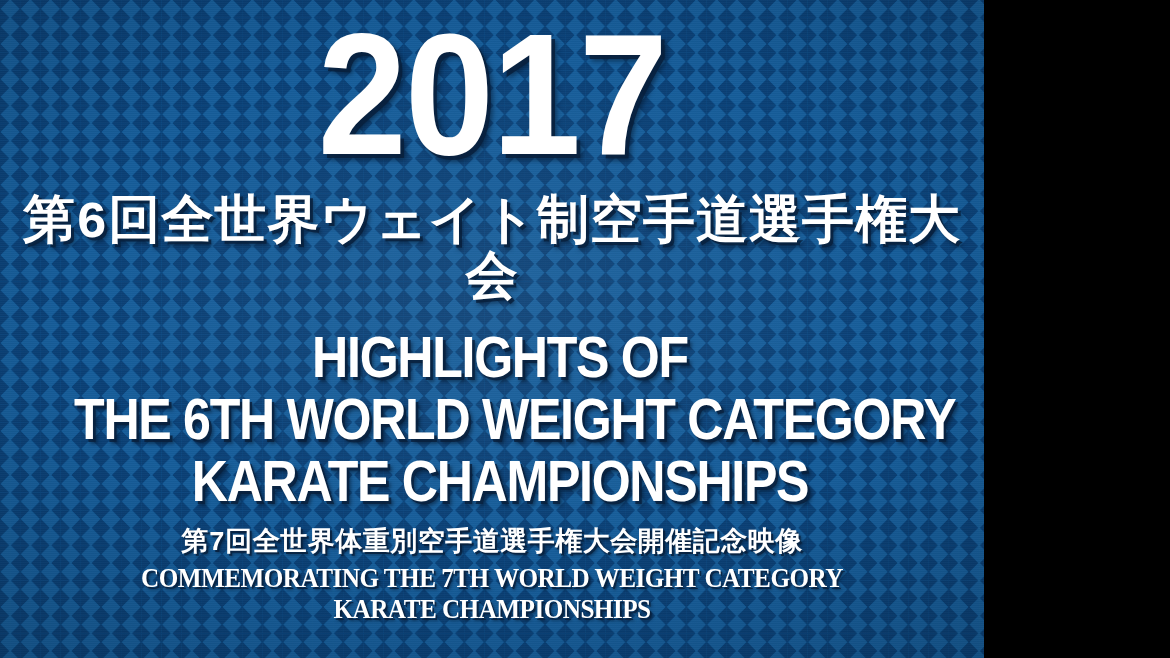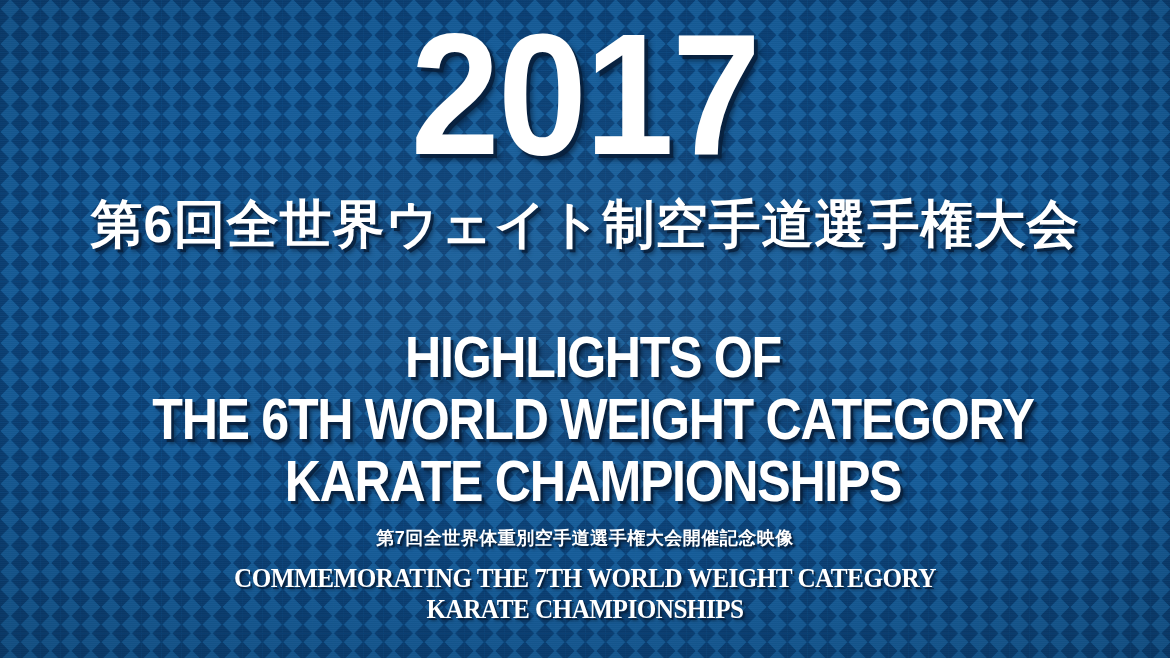--- a/index.html
+++ b/index.html
@@ -3,21 +3,21 @@
 <meta charset="utf-8">
 <style>
   html, body {
     margin: 0;
     padding: 0;
     background: #000;
   }
 
   #stage {
     position: relative;
-    width: 1170px;
+    width: 984px;
     height: 658px;
     overflow: hidden;
     background-color: #0d5a9e;
     font-family: "Liberation Sans", sans-serif;
   }
 
   
   #bg-pattern {
     position: absolute;
     inset: 0;
@@ -83,21 +83,21 @@
     font-weight: 700;
     letter-spacing: -2px;
     transform: scaleX(0.93);
     text-shadow:
        4px 4px 0 rgba(8,32,60,0.85),
        6px 6px 5px rgba(4,20,40,0.55);
   }
 
   
   .jp {
-    font-family: Liberation Sans, sans-serif;
+    font-family: Liberation Mono, monospace;
     font-weight: 700;
   }
 
   #jp-line1 {
     position: absolute;
     left: 0; right: 0;
     top: 196px;
     font-size: 52px;
     line-height: 1.08;
     letter-spacing: 1px;
@@ -133,21 +133,21 @@
     text-shadow:
        3px 3px 0 rgba(8,32,60,0.82),
        5px 5px 4px rgba(4,20,40,0.5);
   }
 
   
   #jp-sub {
     position: absolute;
     left: 0; right: 0;
     top: 529px;
-    font-size: 18px;
+    font-size: 27px;
     line-height: 1.1;
     letter-spacing: 0.5px;
     text-shadow:
        2px 2px 0 rgba(8,32,60,0.85),
        3px 3px 3px rgba(4,20,40,0.5);
   }
 
   #en-sub {
     position: absolute;
     left: 0; right: 0;

